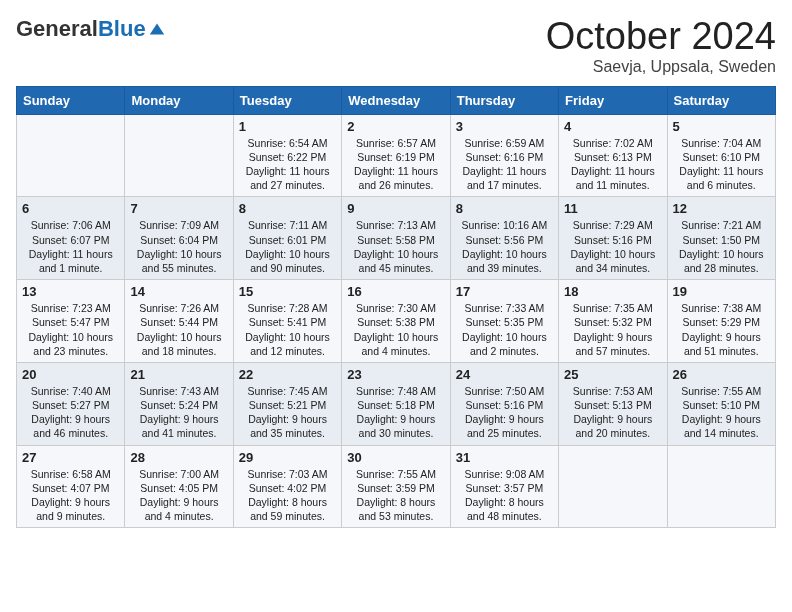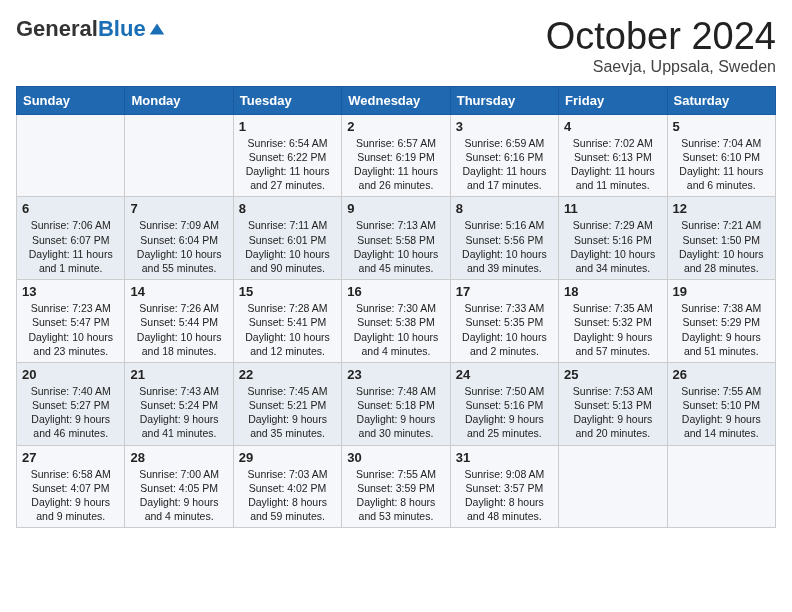--- a/index.html
+++ b/index.html
@@ -203,21 +203,21 @@
           <div class="cell-content">
             <div>Sunrise: 7:13 AM</div>
             <div>Sunset: 5:58 PM</div>
             <div>Daylight: 10 hours</div>
             <div>and 45 minutes.</div>
           </div>
         </td>
         <td>
           <span class="day-num">8</span>
           <div class="cell-content">
-            <div>Sunrise: 5:16 AM</div>
+            <div>Sunrise: 10:16 AM</div>
             <div>Sunset: 5:56 PM</div>
             <div>Daylight: 10 hours</div>
             <div>and 39 minutes.</div>
           </div>
         </td>
         <td>
           <span class="day-num">11</span>
           <div class="cell-content">
             <div>Sunrise: 7:29 AM</div>
             <div>Sunset: 5:16 PM</div>

